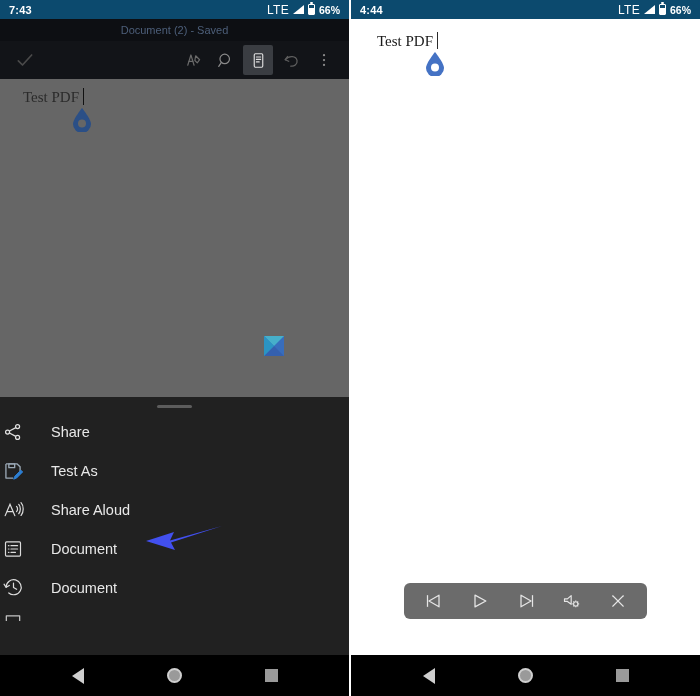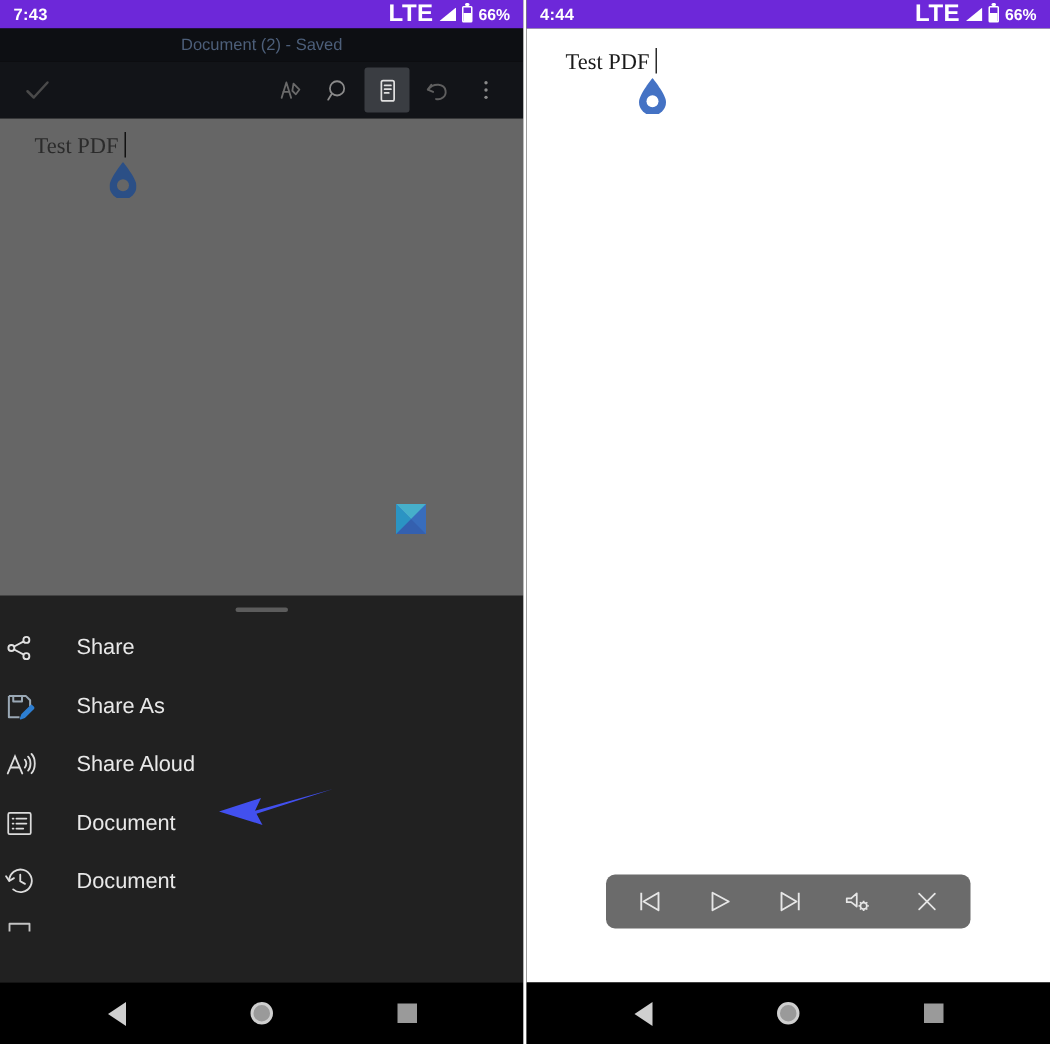--- a/index.html
+++ b/index.html
@@ -22,32 +22,32 @@
   .panel.left{left:0;}
   .panel.right{left:351px;width:349px;}
   .gutter{
     position:absolute;left:349px;top:0;width:2px;height:696px;
     background:#ffffff;
   }
 
   
   .statusbar{
     position:absolute;top:0;left:0;right:0;height:19px;
-    background:#6d28d9;
+    background:#0c4a6e;
     display:flex;align-items:center;
     padding:0 9px;
     box-sizing:border-box;
   }
   .statusbar .clock{
     color:#ffffff;font-size:11px;font-weight:bold;letter-spacing:.2px;
   }
   .statusbar .sb-right{
     margin-left:auto;display:flex;align-items:center;gap:4px;
   }
-  .sb-right .lte{color:#fff;font-size:16px;font-weight:bold;letter-spacing:.3px;}
+  .sb-right .lte{color:#fff;font-size:12px;font-weight:normal;letter-spacing:.3px;}
   .sb-right .pct{color:#fff;font-size:10.5px;font-weight:bold;}
   .signal{
     width:11px;height:9px;
     background:#ffffff;
     clip-path:polygon(100% 0,100% 100%,0 100%);
   }
   .battery{
     width:7px;height:11px;border:1.4px solid #fff;border-radius:1px;
     position:relative;box-sizing:border-box;
     background:linear-gradient(to top,#fff 62%, transparent 62%);
@@ -271,21 +271,21 @@
 
 
       <div class="menu-item">
         <span class="menu-icon">
           <svg width="20" height="20" viewBox="0 0 24 24" fill="none" stroke="#9aa8b5" stroke-width="1.6" stroke-linejoin="round">
             <path d="M3.5 3.5 H17 L20.5 7 V12 M3.5 3.5 V20.5 H12"></path>
             <rect x="7" y="3.5" width="7" height="4.5"></rect>
             <path d="M21.5 11 L14 18.5 L12.8 21.8 L16.1 20.6 L23.6 13.1 Z" fill="#2d7fd3" stroke="#2d7fd3" stroke-width="1.2"></path>
           </svg>
         </span>
-        <span class="menu-label">Share As</span>
+        <span class="menu-label">Test As</span>
       </div>
 
       <div class="menu-item">
         <span class="menu-icon">
           <svg width="21" height="21" viewBox="0 0 24 24" fill="none" stroke="#dcdcdc" stroke-width="1.4" stroke-linecap="round">
             <path d="M2.5 19 L8 6 L13.5 19"></path>
             <path d="M5 14.5 H11"></path>
             <path d="M15.5 8.5 C17 10 17 13 15.5 14.5"></path>
             <path d="M18 6.2 C20.4 8.6 20.4 14.4 18 16.8"></path>
             <path d="M20.6 4.2 C23.9 7.6 23.9 15.4 20.6 18.8"></path>

